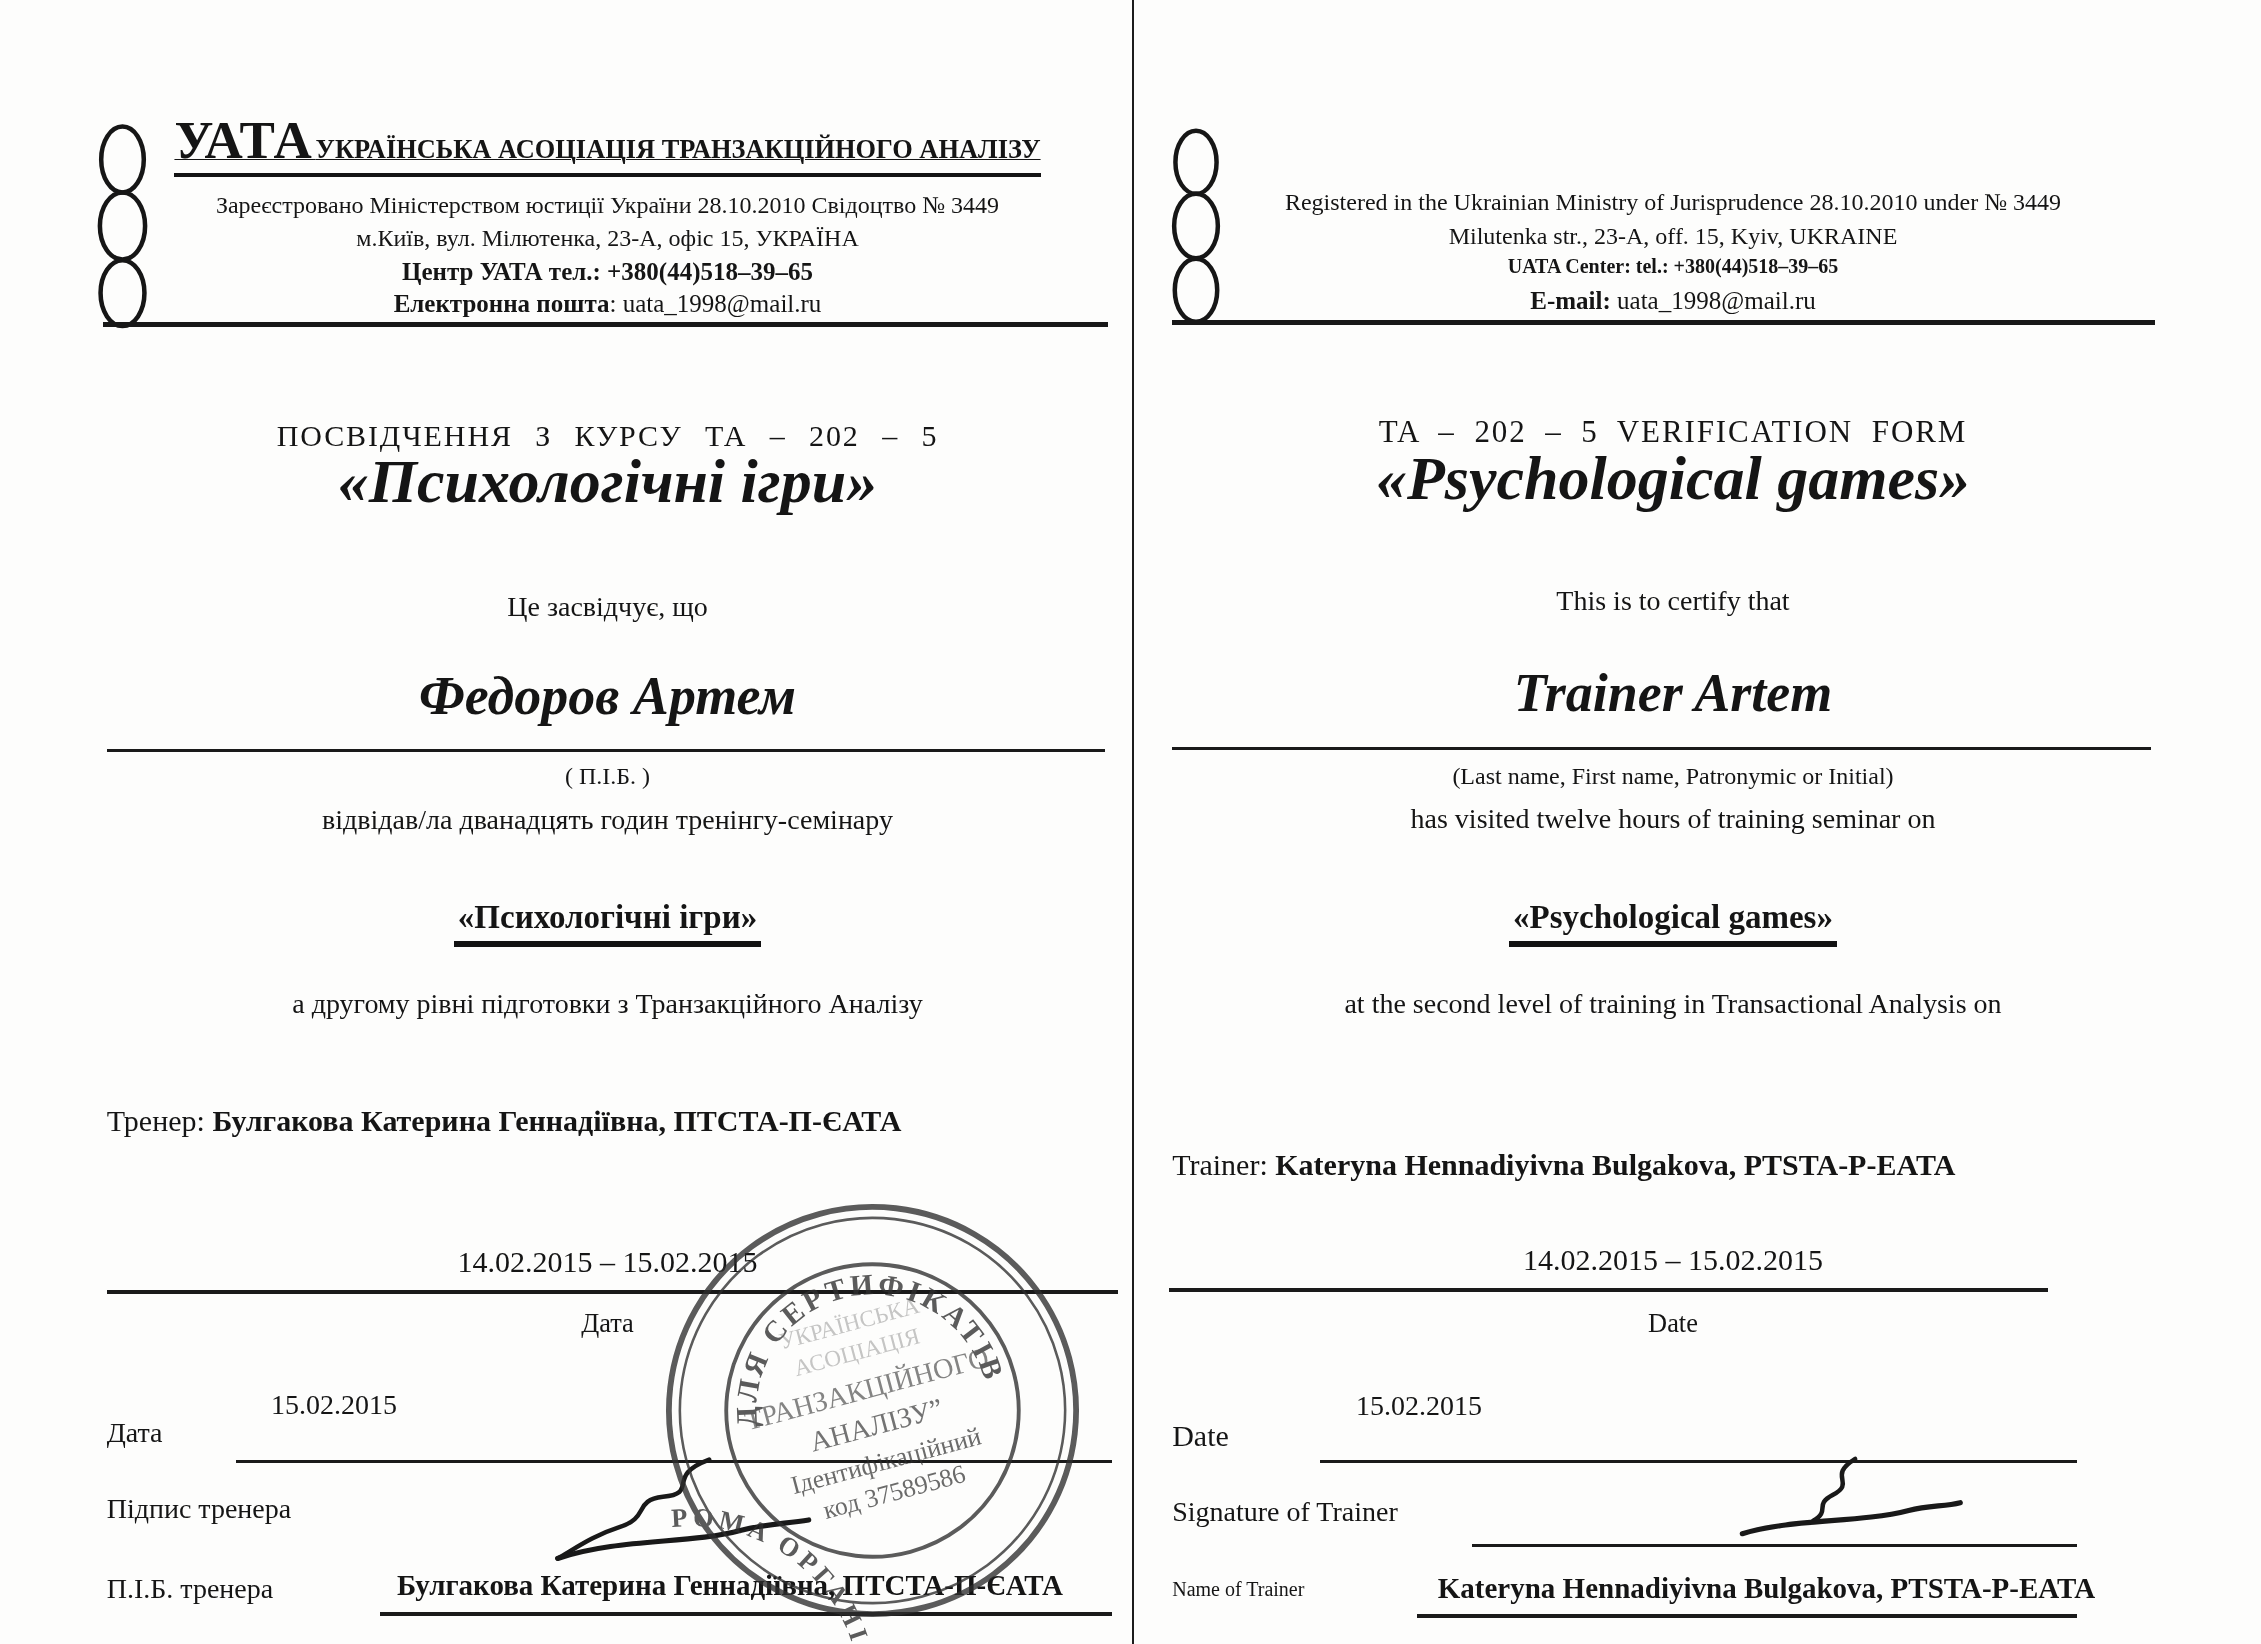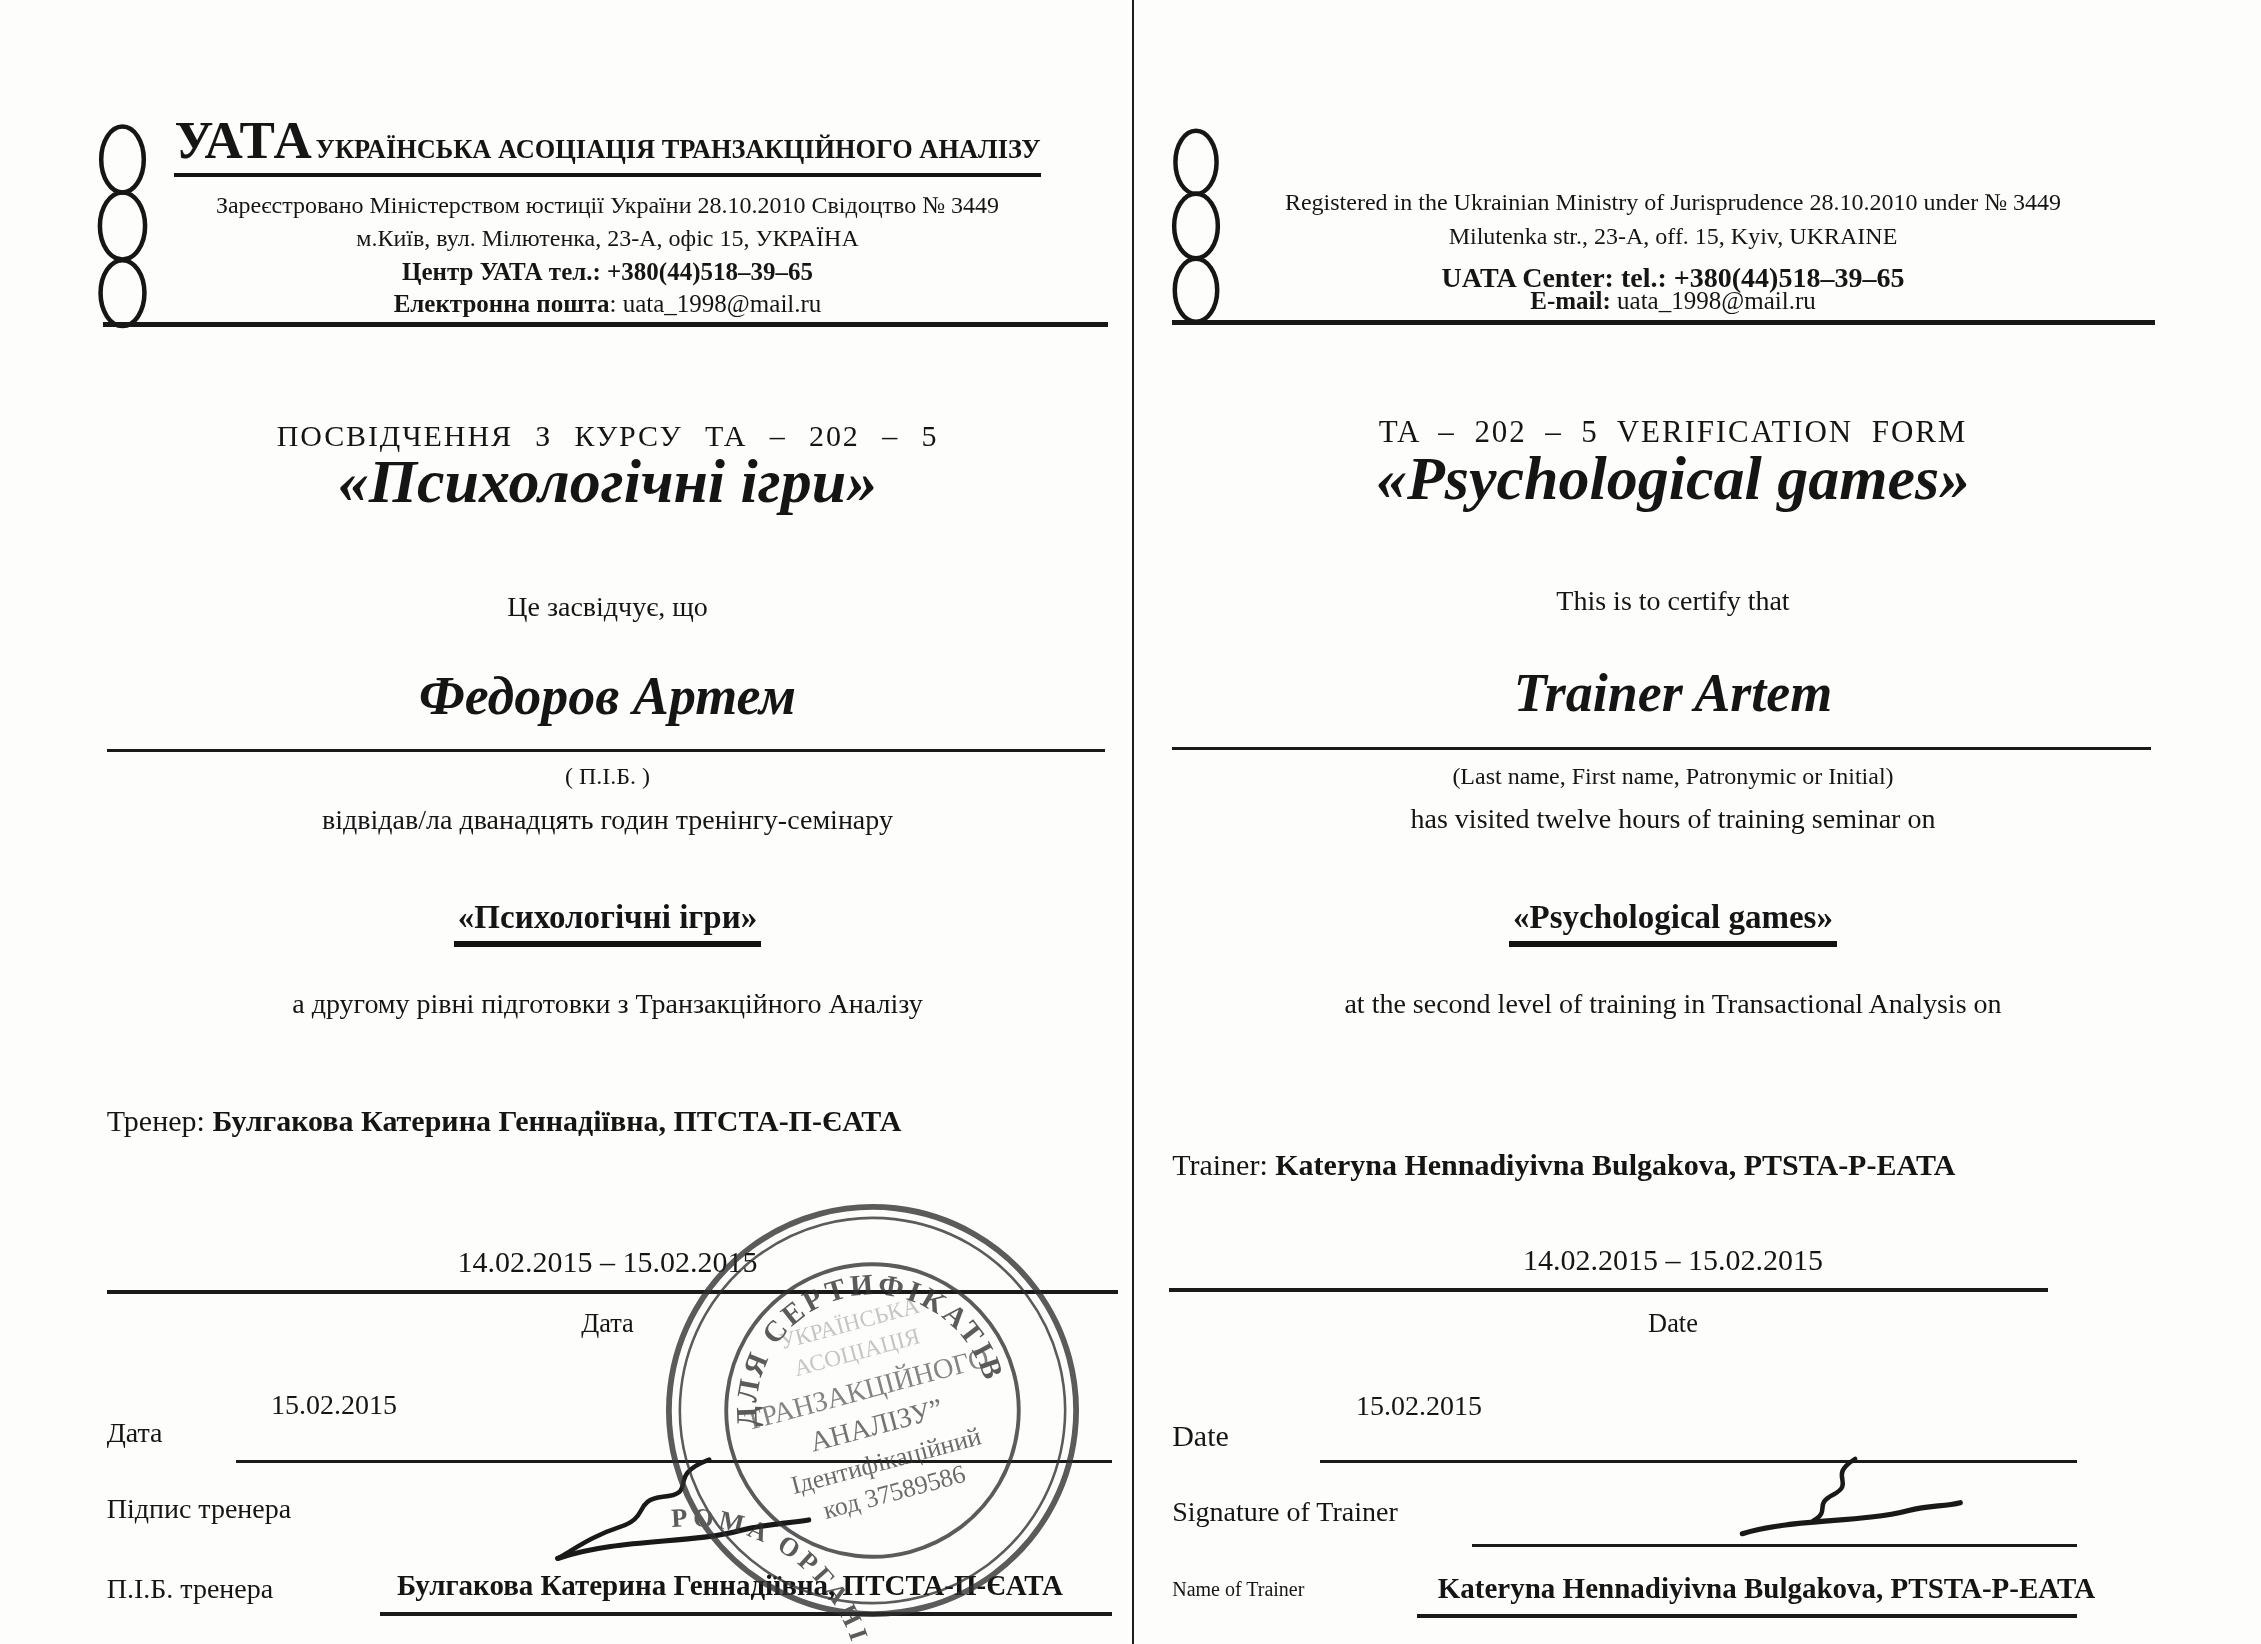--- a/index.html
+++ b/index.html
@@ -5,21 +5,21 @@
   html,body{margin:0;padding:0;background:#e8e8e8;}
   .page{
     position:relative;width:2261px;height:1644px;background:#fdfdfc;
     font-family:"Liberation Serif","DejaVu Serif",serif;color:#151515;overflow:hidden;
   }
   .col{position:absolute;top:0;height:100%;}
   .col-left{left:97px;width:1021px;}
   .col-right{left:1169px;width:1008px;}
   .row{position:absolute;left:0;right:0;text-align:center;white-space:nowrap;}
   .divider{position:absolute;top:0;bottom:0;width:1.9px;background:#1c1c1c;}
-  .org-line{display:inline-block;border-bottom:4.5px solid #141414;padding-bottom:2.6px;white-space:nowrap;}
+  .org-line{display:inline-block;border-bottom:4.5px solid #141414;padding-bottom:2.6px;white-space:nowrap;text-decoration:underline;}
   .abbr{font-weight:bold;letter-spacing:1.3px;}
   .orgname{font-weight:bold;}
   .addr{font-size:24px;}
   .bold{font-weight:bold;}
   .rule{position:absolute;height:5.2px;background:#181818;}
   .hline{position:absolute;background:#1a1a1a;}
   .course{letter-spacing:1.9px;margin-top:44px;}
   .maintitle{font-weight:bold;font-style:italic;}
   .person{font-weight:bold;font-style:italic;}
   .ul-thick{display:inline-block;border-bottom:6.4px solid #121212;padding:0 3.9px 5.2px 3.9px;}
@@ -102,21 +102,21 @@
   <div class="col col-right">
 
     <svg class="label-abs" style="left:0;top:128px" width="54" height="205" viewBox="0 0 84 318">
       <ellipse cx="42" cy="53" rx="32" ry="49" fill="none" stroke="#161616" stroke-width="7"></ellipse>
       <ellipse cx="42" cy="152" rx="34" ry="50" fill="none" stroke="#161616" stroke-width="7"></ellipse>
       <ellipse cx="42" cy="252" rx="33" ry="49" fill="none" stroke="#161616" stroke-width="7"></ellipse>
     </svg>
 
     <div class="row addr" style="top:189px">Registered in the Ukrainian Ministry of Jurisprudence 28.10.2010 under № 3449</div>
     <div class="row addr" style="top:223px">Milutenka str., 23-A, off. 15, Kyiv, UKRAINE</div>
-    <div class="row bold" style="top:262px;font-size:28px">UATA Center: tel.: +380(44)518–39–65</div>
+    <div class="row bold" style="top:255px;font-size:20px">UATA Center: tel.: +380(44)518–39–65</div>
     <div class="row" style="top:287px;font-size:25px">
       <span class="bold">E-mail:</span><span> uata_1998@mail.ru</span>
     </div>
     <div class="rule" style="top:320px;left:3.2px;right:22.5px"></div>
 
     <div class="row course" style="top:370px;font-size:31px;word-spacing:9px">TA – 202 – 5 VERIFICATION FORM</div>
 
     <div class="row maintitle" style="top:443px;font-size:62px">«Psychological games»</div>
 
     <div class="row" style="top:585px;font-size:28px">This is to certify that</div>

